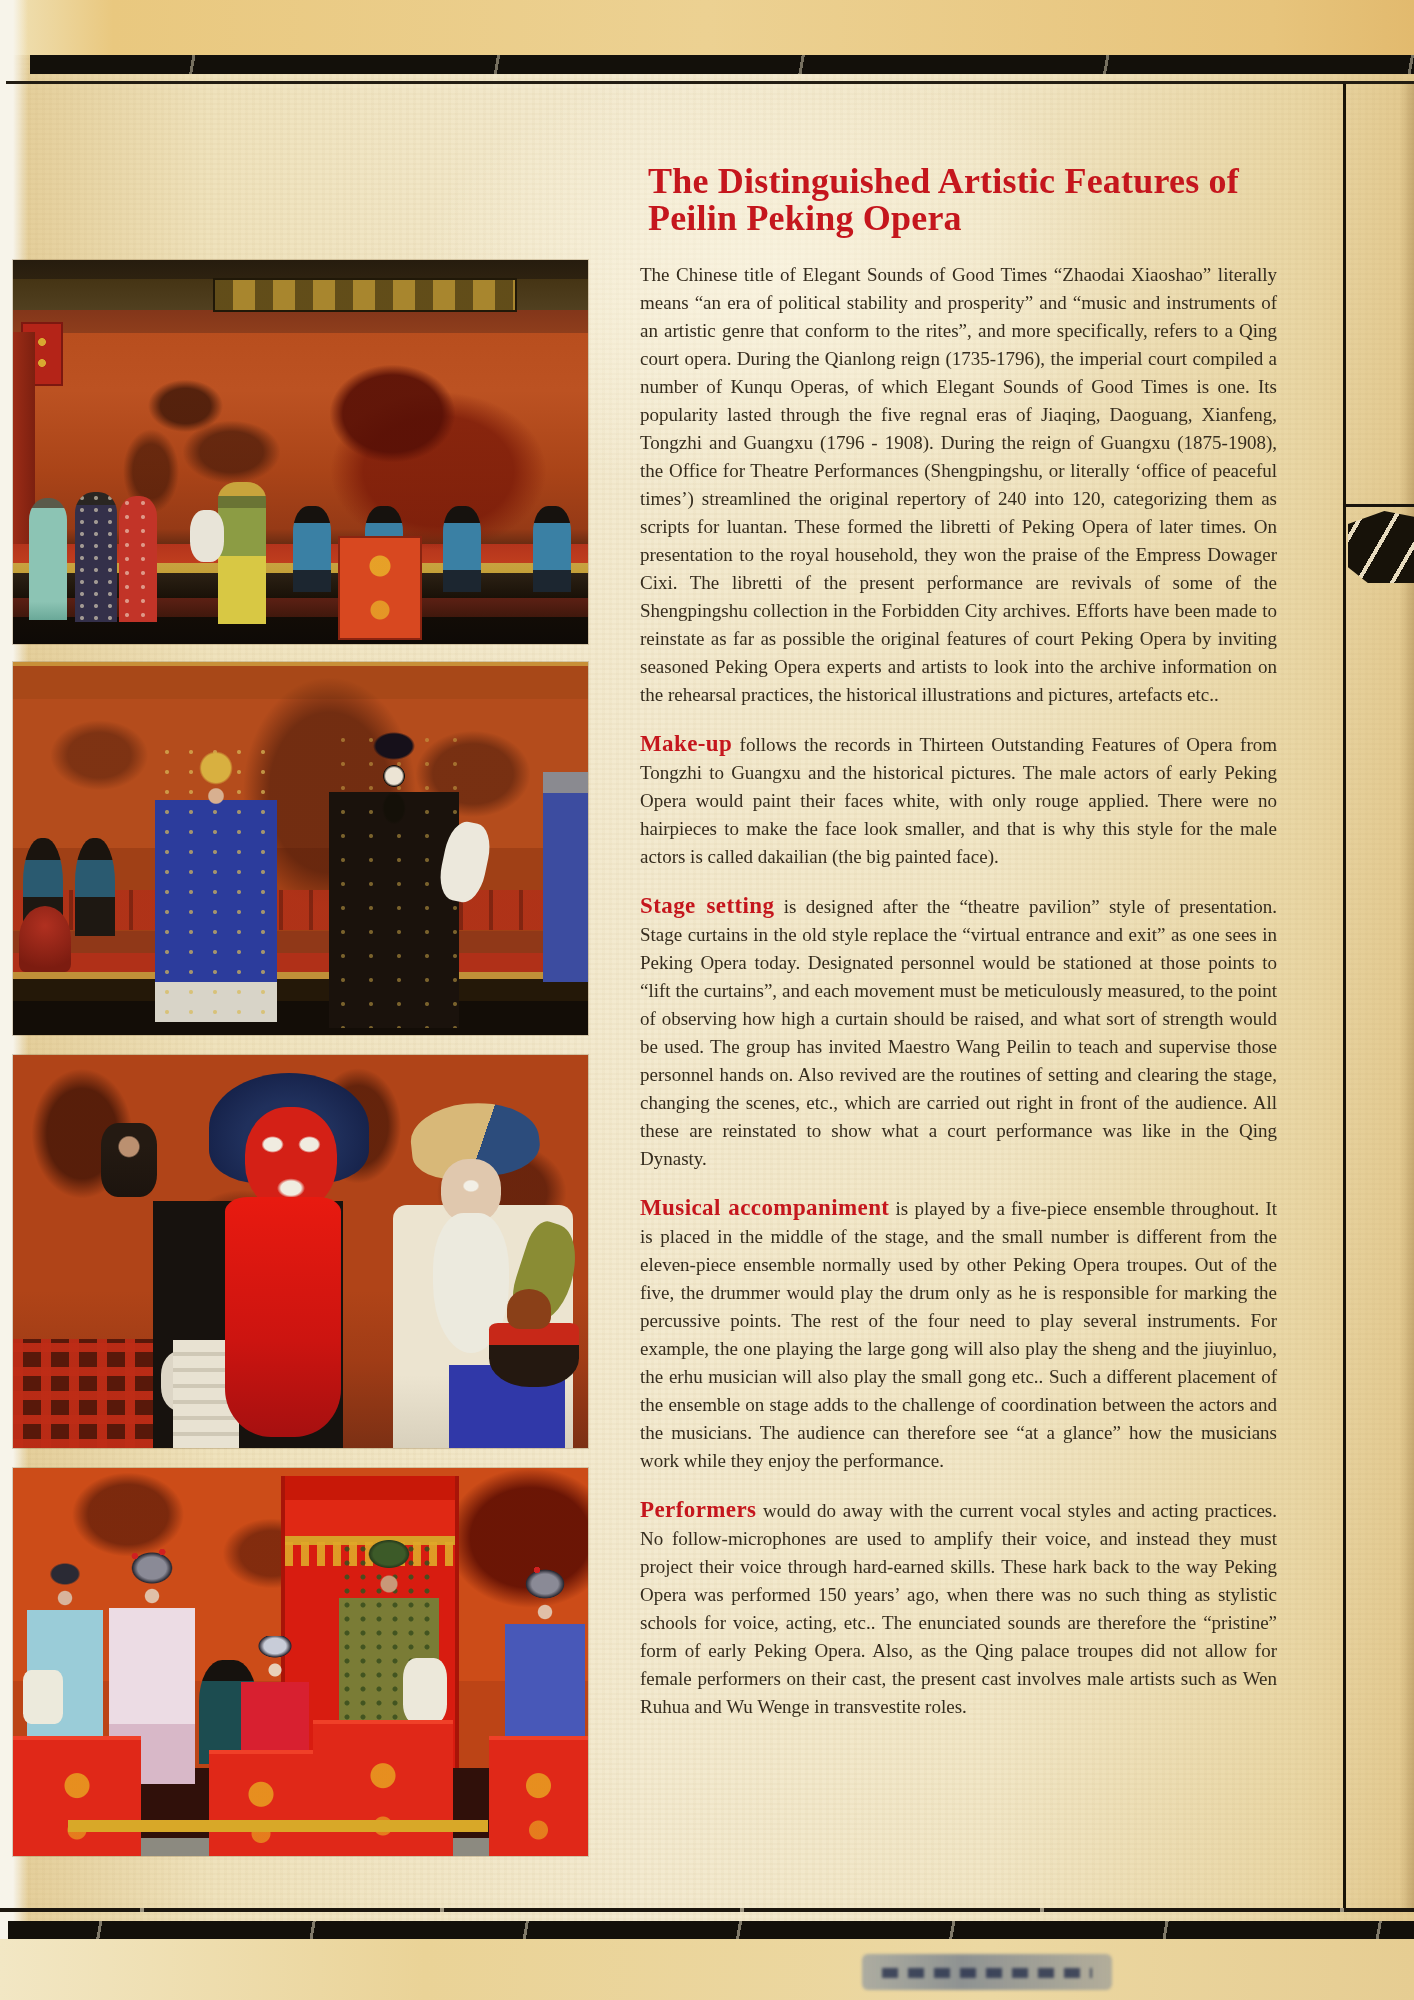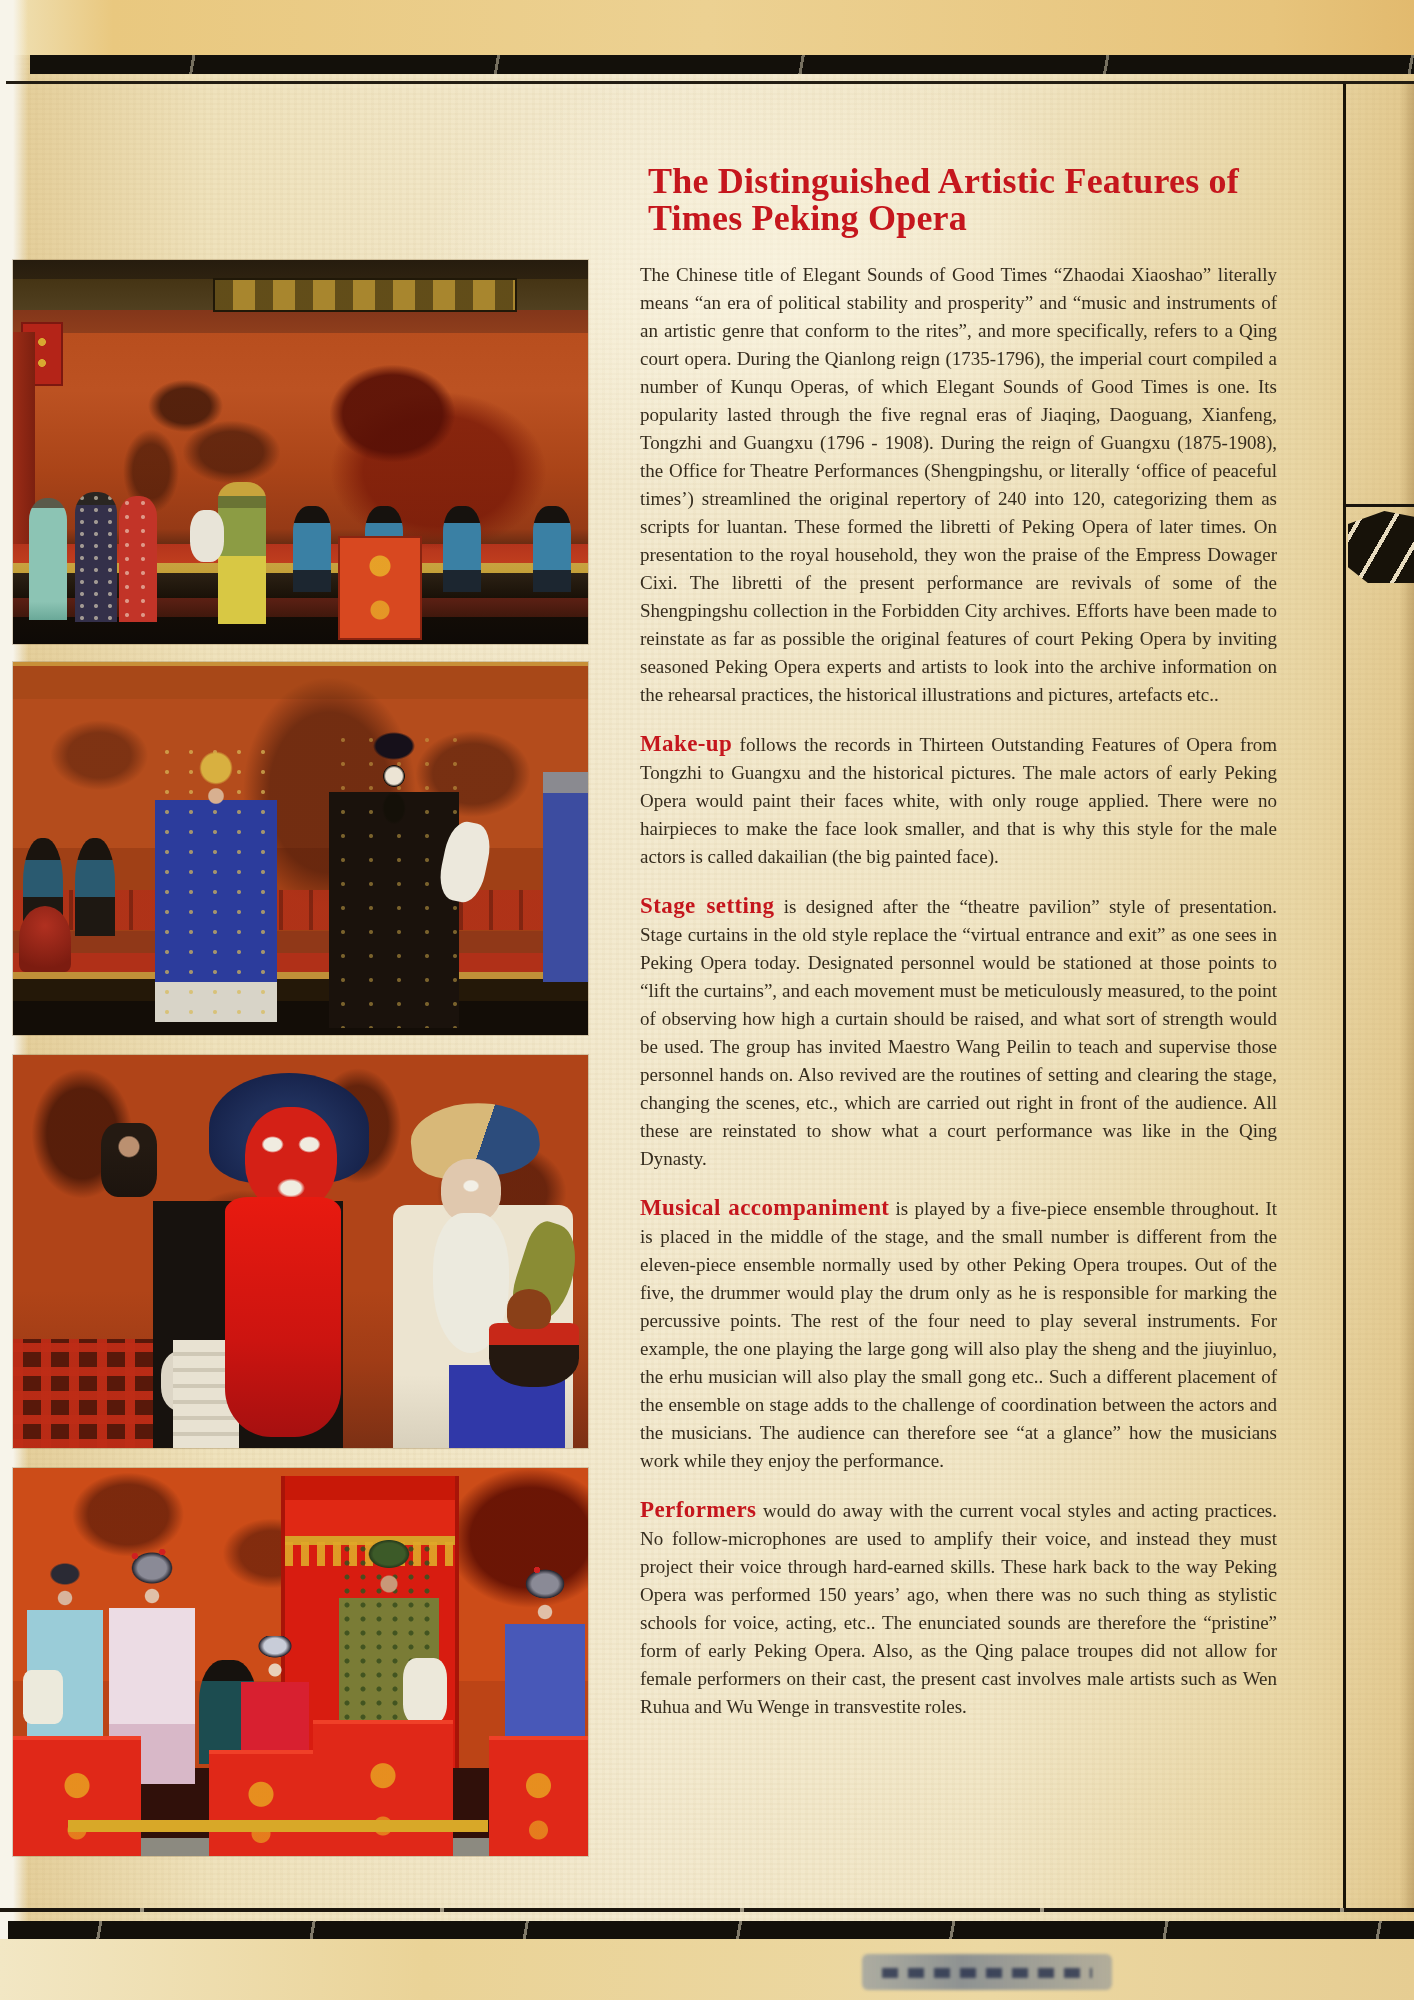--- a/index.html
+++ b/index.html
@@ -263,21 +263,21 @@
     <div class="p4-green"></div>
     <div class="p4-blue2"></div>
     <div class="p4-t p4-t1"></div>
     <div class="p4-t p4-t2"></div>
     <div class="p4-t p4-t3"></div>
     <div class="p4-t p4-t4"></div>
     <div class="p4-ystripe"></div>
   </figure>
 
   <main class="abs article">
-    <h1><span>The Distinguished Artistic Features of</span><br><span>Times Peking Opera</span></h1>
+    <h1><span>The Distinguished Artistic Features of</span><br><span>Peilin Peking Opera</span></h1>
     <p><span>The Chinese title of </span><span class="seg-italic">Elegant Sounds of Good Times</span><span class="seg-italic"> “Zhaodai Xiaoshao”</span><span> literally means “an era of political stability and prosperity” and “music and instruments of an artistic genre that conform to the rites”, and more specifically, refers to a Qing court opera. During the Qianlong reign (1735-1796), the imperial court compiled a number of Kunqu Operas, of which </span><span class="seg-italic">Elegant Sounds of Good Times</span><span> is one. Its popularity lasted through the five regnal eras of Jiaqing, Daoguang, Xianfeng, Tongzhi and Guangxu (1796 - 1908). During the reign of Guangxu (1875-1908), the Office for Theatre Performances (</span><span class="seg-italic">Shengpingshu</span><span>, or literally ‘office of peaceful times’) streamlined the original repertory of 240 into 120, categorizing them as scripts for </span><span class="seg-italic">luantan</span><span>. These formed the libretti of Peking Opera of later times. On presentation to the royal household, they won the praise of the Empress Dowager Cixi. The libretti of the present performance are revivals of some of the </span><span class="seg-italic">Shengpingshu</span><span> collection in the Forbidden City archives. Efforts have been made to reinstate as far as possible the original features of court Peking Opera by inviting seasoned Peking Opera experts and artists to look into the archive information on the rehearsal practices, the historical illustrations and pictures, artefacts etc..</span></p>
     <p><span class="seg-lead">Make-up</span><span> follows the records in </span><span class="seg-italic">Thirteen Outstanding Features of Opera from Tongzhi to Guangxu</span><span> and the historical pictures. The male actors of early Peking Opera would paint their faces white, with only rouge applied. There were no hairpieces to make the face look smaller, and that is why this style for the male actors is called </span><span class="seg-italic">dakailian</span><span> (the big painted face).</span></p>
     <p><span class="seg-lead">Stage setting</span><span> is designed after the “theatre pavilion” style of presentation. Stage curtains in the old style replace the “virtual entrance and exit” as one sees in Peking Opera today. Designated personnel would be stationed at those points to “lift the curtains”, and each movement must be meticulously measured, to the point of observing how high a curtain should be raised, and what sort of strength would be used. The group has invited Maestro Wang Peilin to teach and supervise those personnel hands on. Also revived are the routines of setting and clearing the stage, changing the scenes, etc., which are carried out right in front of the audience. All these are reinstated to show what a court performance was like in the Qing Dynasty.</span></p>
     <p><span class="seg-lead">Musical accompaniment</span><span> is played by a five-piece ensemble throughout. It is placed in the middle of the stage, and the small number is different from the eleven-piece ensemble normally used by other Peking Opera troupes. Out of the five, the drummer would play the drum only as he is responsible for marking the percussive points. The rest of the four need to play several instruments. For example, the one playing the large gong will also play the </span><span class="seg-italic">sheng</span><span> and the </span><span class="seg-italic">jiuyinluo</span><span>, the </span><span class="seg-italic">erhu</span><span> musician will also play the small gong etc.. Such a different placement of the ensemble on stage adds to the challenge of coordination between the actors and the musicians. The audience can therefore see “at a glance” how the musicians work while they enjoy the performance.</span></p>
     <p><span class="seg-lead">Performers</span><span> would do away with the current vocal styles and acting practices. No follow-microphones are used to amplify their voice, and instead they must project their voice through hard-earned skills. These hark back to the way Peking Opera was performed 150 years’ ago, when there was no such thing as stylistic schools for voice, acting, etc.. The enunciated sounds are therefore the “pristine” form of early Peking Opera. Also, as the Qing palace troupes did not allow for female performers on their cast, the present cast involves male artists such as Wen Ruhua and Wu Wenge in transvestite roles.</span></p>
   </main>
 
   <div class="abs line-bottom"></div>
   <div class="abs bar-bottom"></div>
   <div class="abs bottom-strip"></div>

